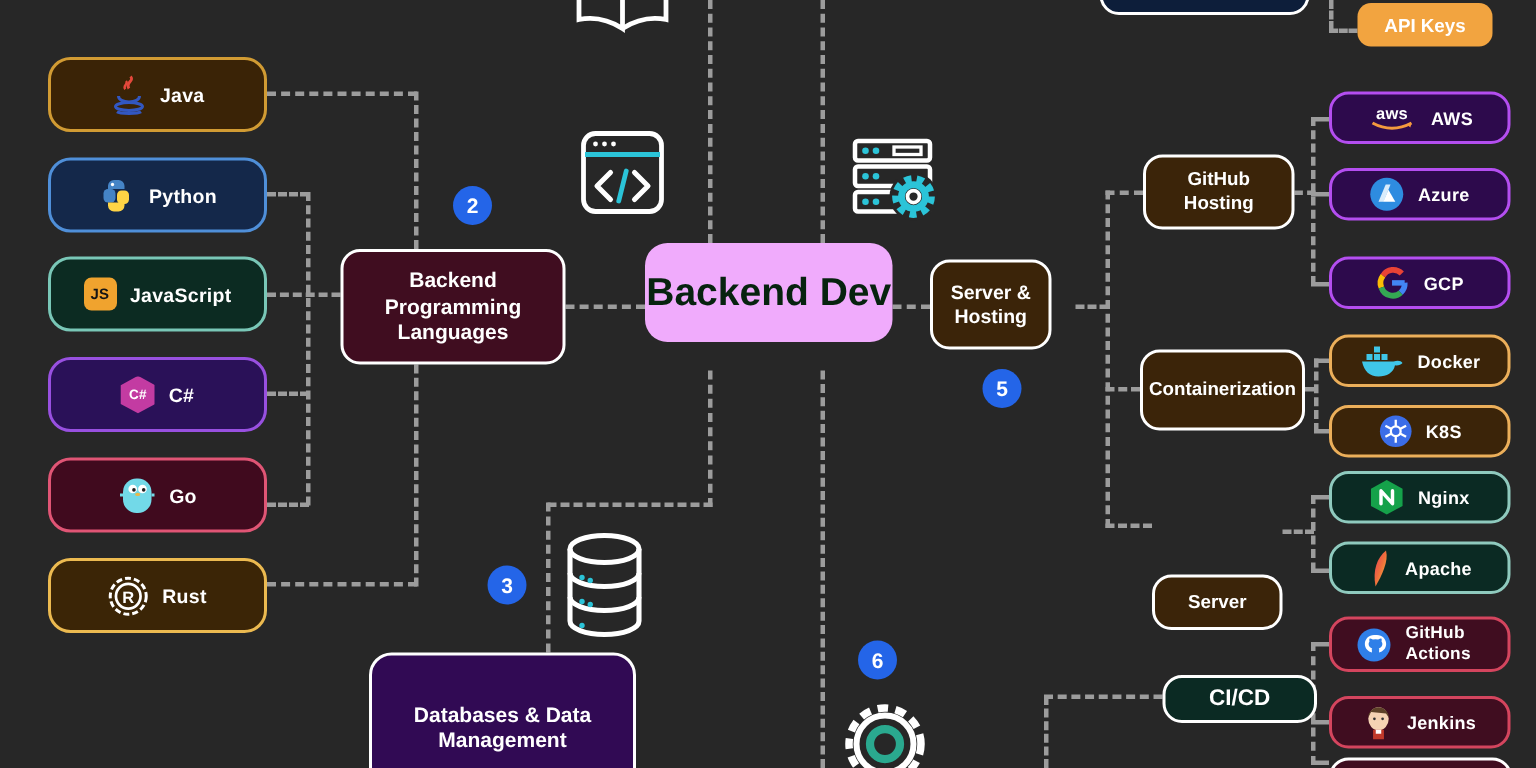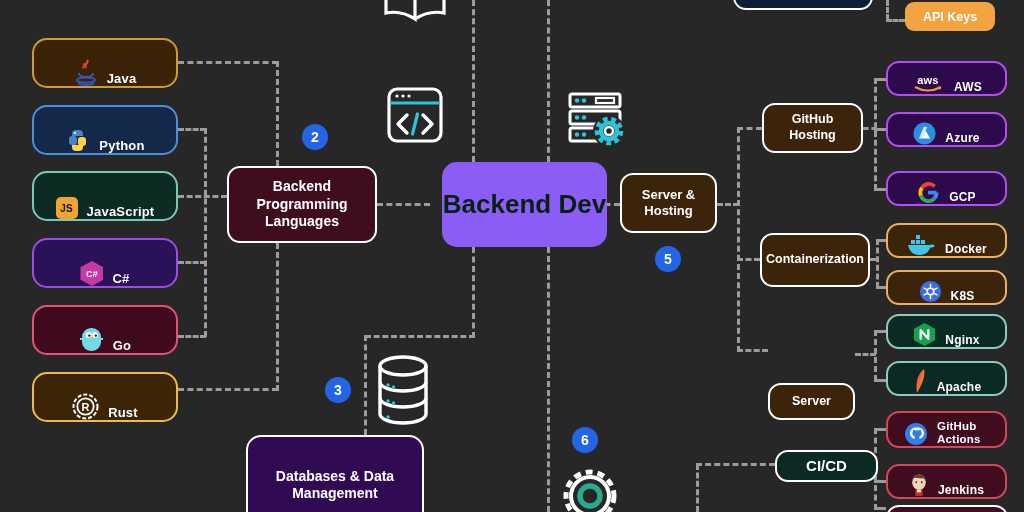--- a/index.html
+++ b/index.html
@@ -7,21 +7,21 @@
     position:relative;width:1024px;height:512px;overflow:hidden;
     background:#272727;
     font-family:"Liberation Sans",sans-serif;
   }
   .canvas *{box-sizing:border-box;}
   
   .lh{position:absolute;height:0;border-top:3px dashed #9c9c9c;}
   .lv{position:absolute;width:0;border-left:3px dashed #9c9c9c;}
   
   .badge{
-    position:absolute;display:flex;align-items:flex-end;justify-content:center;
+    position:absolute;display:flex;align-items:center;justify-content:center;
     gap:9px;border-radius:13px;border:2px solid;color:#fff;
     font-weight:700;font-size:13px;letter-spacing:.2px;
   }
   .badge-l{left:32px;width:146px;height:50px;border-radius:15px;}
   .badge-r{left:886px;width:121px;height:35px;font-size:12px;}
   
   .th-java   {background:#3a2306;border-color:#d19b33;}
   .th-python {background:#14284a;border-color:#4f8fd9;}
   .th-js     {background:#0c2b22;border-color:#79c7b7;}
   .th-csharp {background:#2a1158;border-color:#9850e0;}
@@ -33,22 +33,22 @@
   .th-teal   {background:#0b2a23;border-color:#8fcabe;}
   .th-dbpurp {background:#310a54;border-color:#a050e8;}
   .th-blue   {background:#0d1e3a;border-color:#4a85e8;}
   
   .node{
     position:absolute;display:flex;align-items:center;justify-content:center;
     text-align:center;border-radius:13px;border:2px solid;color:#fff;
     font-weight:700;line-height:1.25;padding:4px 8px;
   }
   .main-node{
-    position:absolute;left:442px;top:162px;width:165px;height:85px;
-    background:#8b5cf6;border-radius:15px;display:flex;align-items:center;
+    position:absolute;left:430px;top:162px;width:165px;height:66px;
+    background:#f0abfc;border-radius:15px;display:flex;align-items:center;
     justify-content:center;text-align:center;color:#07230f;
     font-weight:700;font-size:26px;line-height:1.15;
   }
   .marker{
     position:absolute;width:26px;height:26px;border-radius:50%;
     background:#2465e8;color:#fff;display:flex;align-items:center;
     justify-content:center;font-weight:700;font-size:14px;
   }
   .solid-badge{
     position:absolute;left:905px;top:2px;width:90px;height:29px;
@@ -180,21 +180,21 @@
       <circle cx="30" cy="30" r="24" stroke="#fff" stroke-width="5" stroke-dasharray="7 5"></circle>
       <circle cx="30" cy="30" r="19" stroke="#fff" stroke-width="4"></circle>
       <circle cx="30" cy="30" r="10" stroke="#2aa98f" stroke-width="5.5"></circle>
     </svg>
   </div>
 
   <div class="main-node">Backend Dev</div>
 
   <div class="node th-maroon" style="left:227px;top:166px;width:150px;height:77px;font-size:14px;">Backend Programming Languages</div>
 
-  <div class="node th-brown" style="left:620px;top:173px;width:97px;height:60px;font-size:13px;">Server &amp; Hosting</div>
+  <div class="node th-brown" style="left:620px;top:173px;width:81px;height:60px;font-size:13px;">Server &amp; Hosting</div>
 
   <div class="node th-dbpurp" style="left:246px;top:435px;width:178px;height:100px;font-size:14px;border-radius:15px;">Databases &amp; Data Management</div>
 
   <div class="node th-brown" style="left:762px;top:103px;width:101px;height:50px;font-size:12.5px;">GitHub Hosting</div>
 
   <div class="node th-brown" style="left:760px;top:233px;width:110px;height:54px;font-size:12.5px;">Containerization</div>
 
   <div class="node th-brown" style="left:768px;top:337px;width:87px;height:37px;font-size:12.5px;margin-top:46px;">Server</div>
 
   <div class="node th-teal" style="left:775px;top:450px;width:103px;height:32px;font-size:15px;">CI/CD</div>

